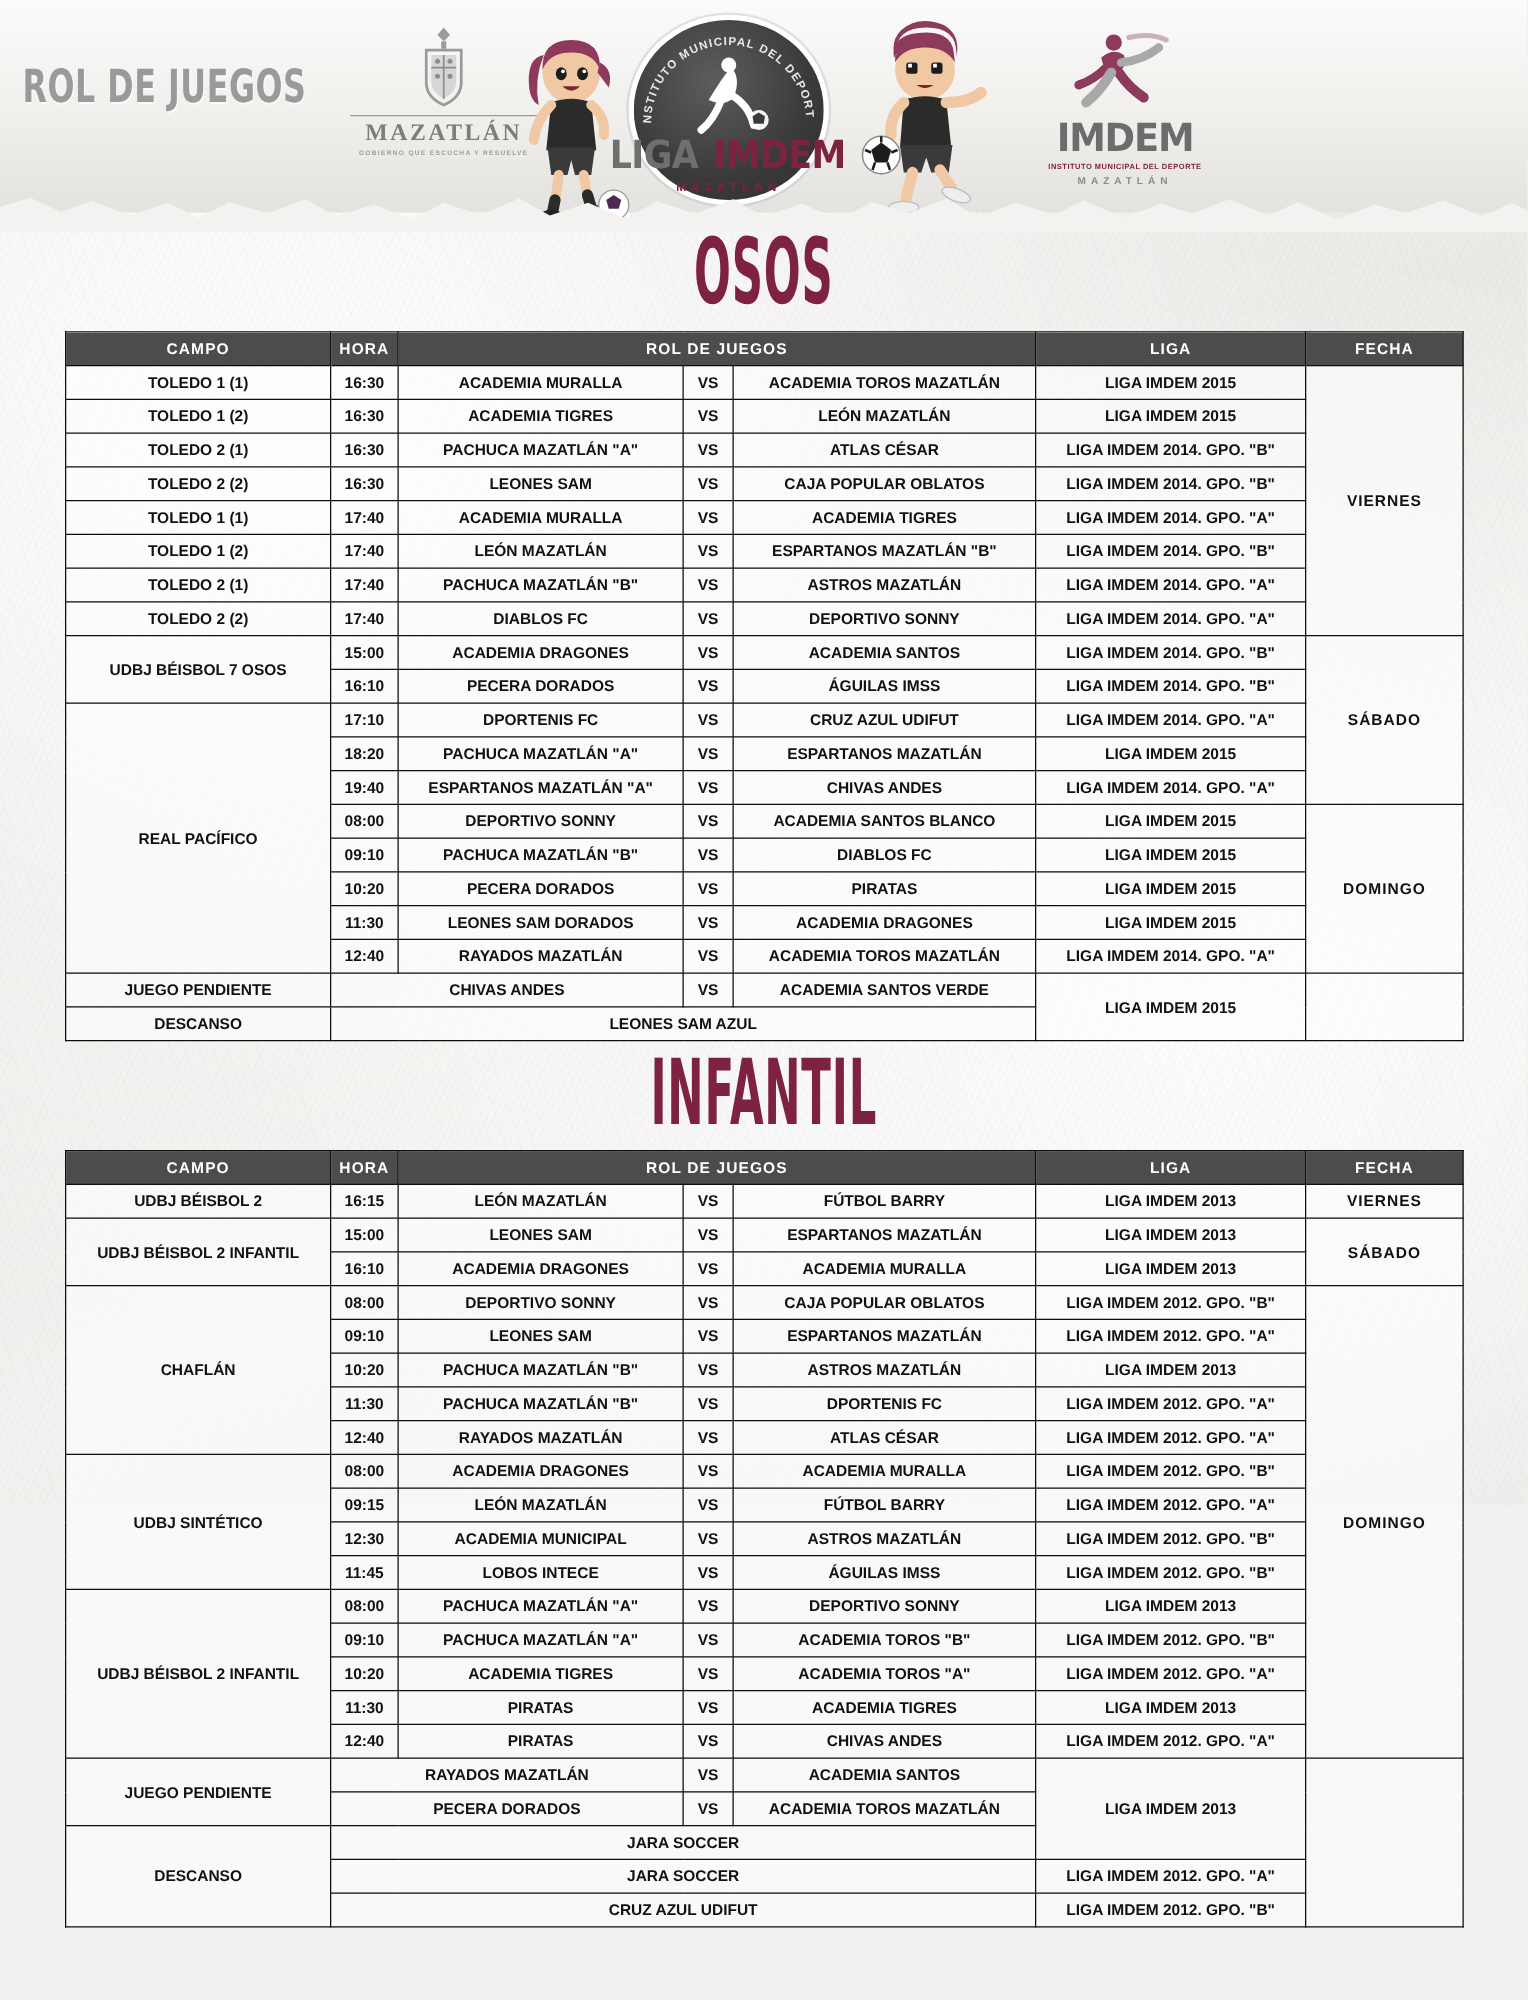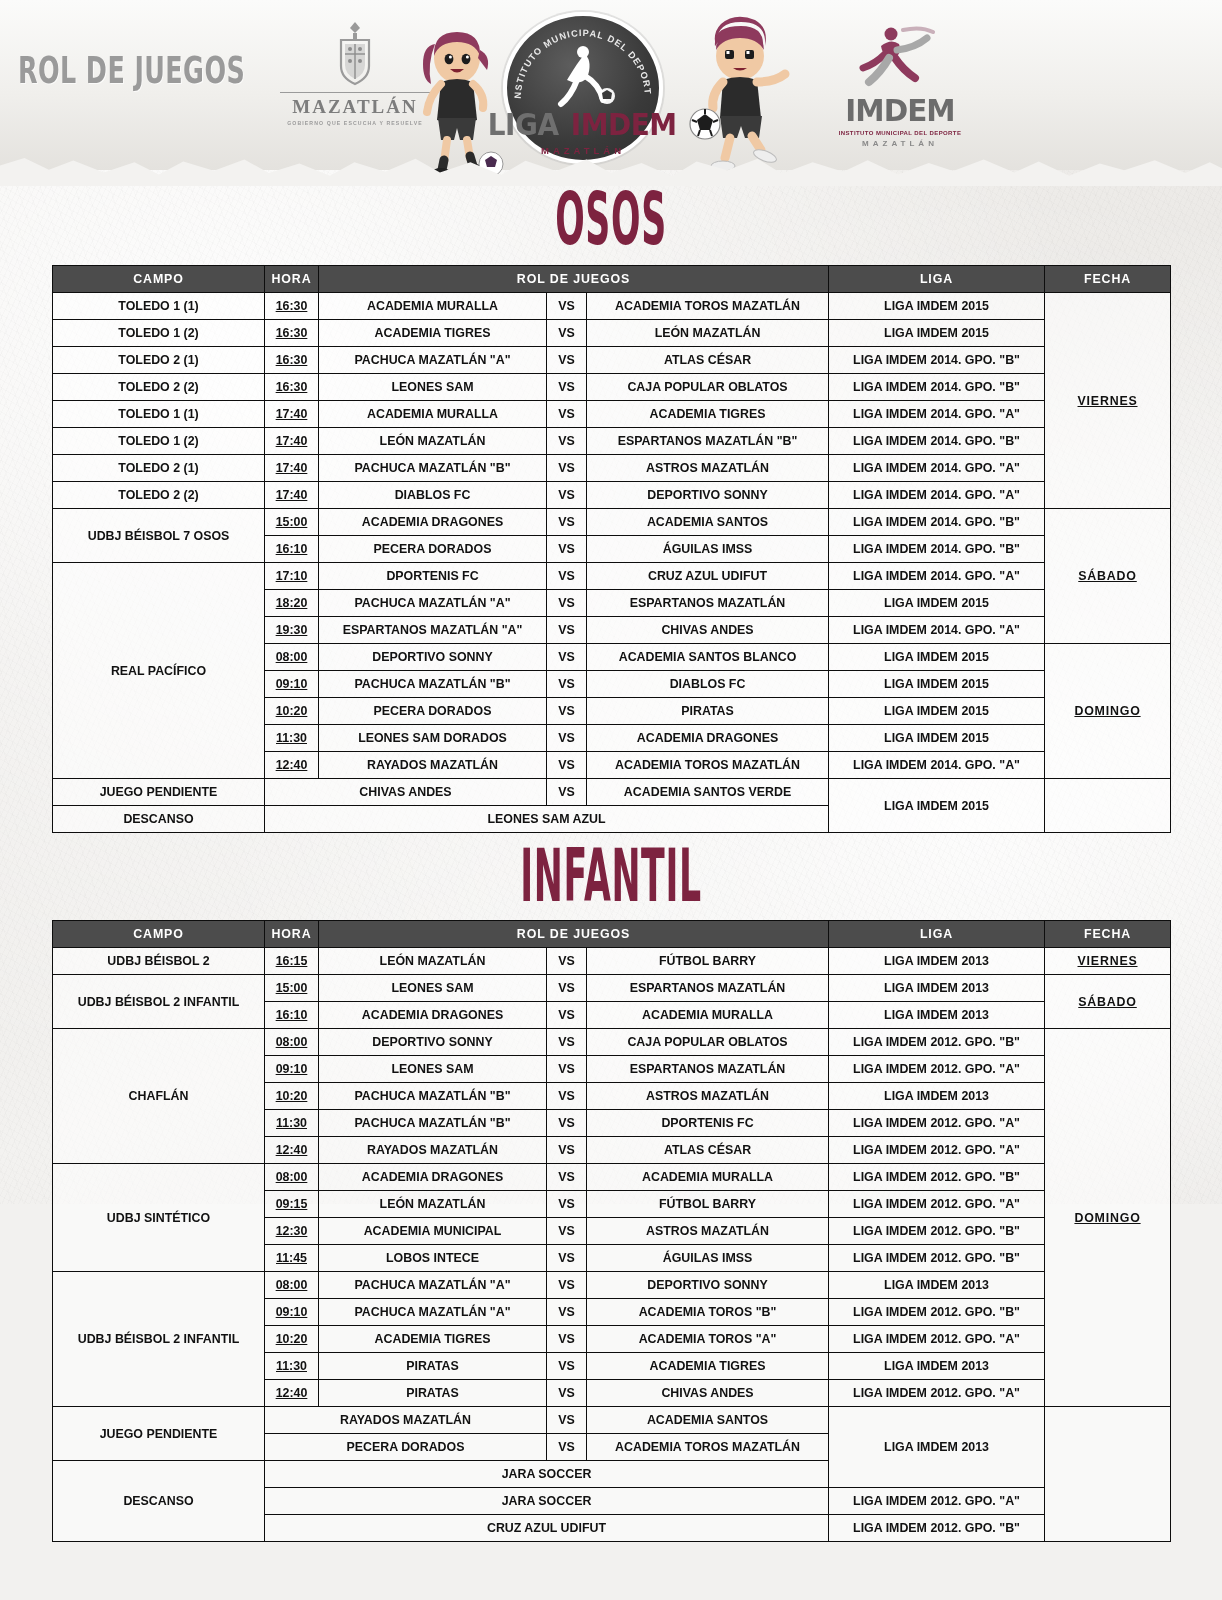--- a/index.html
+++ b/index.html
@@ -181,24 +181,24 @@
   table.sched th {
     background: #4c4c4c;
     color: #ffffff;
     font-size: 12.4px;
     letter-spacing: 0.9px;
     height: 25px;
     border-color: #0d0d0d;
   }
   table.sched tr { height: 27px; }
   td.campo   { }
-  td.hora    { font-size: 12.4px; text-decoration: underline; }
+  td.hora    { font-size: 12.4px; }
   td.vs      { font-size: 12.2px; }
   td.blank   { background: rgba(255,255,255,0.28); }
-  td.fecha   { letter-spacing: 0.8px; font-size: 12.6px; text-decoration: underline; }
+  td.fecha   { letter-spacing: 0.8px; font-size: 12.6px; }
   td.spanfill { background: rgba(255,255,255,0.30); }
 
   col.c-campo { width: 212px; }
   col.c-hora  { width: 54px; }
   col.c-home  { width: 228px; }
   col.c-vs    { width: 40px; }
   col.c-away  { width: 242px; }
   col.c-liga  { width: 216px; }
   col.c-fecha { width: 126px; }
 </style>
@@ -461,21 +461,21 @@
             <td class="liga">LIGA IMDEM 2014. GPO. "A"</td>
           </tr>
           <tr>
             <td class="hora">18:20</td>
             <td class="home">PACHUCA MAZATLÁN "A"</td>
             <td class="vs">VS</td>
             <td class="away">ESPARTANOS MAZATLÁN</td>
             <td class="liga">LIGA IMDEM 2015</td>
           </tr>
           <tr>
-            <td class="hora">19:30</td>
+            <td class="hora">19:40</td>
             <td class="home">ESPARTANOS MAZATLÁN "A"</td>
             <td class="vs">VS</td>
             <td class="away">CHIVAS ANDES</td>
             <td class="liga">LIGA IMDEM 2014. GPO. "A"</td>
           </tr>
           <tr>
             <td class="hora">08:00</td>
             <td class="home">DEPORTIVO SONNY</td>
             <td class="vs">VS</td>
             <td class="away">ACADEMIA SANTOS BLANCO</td>

